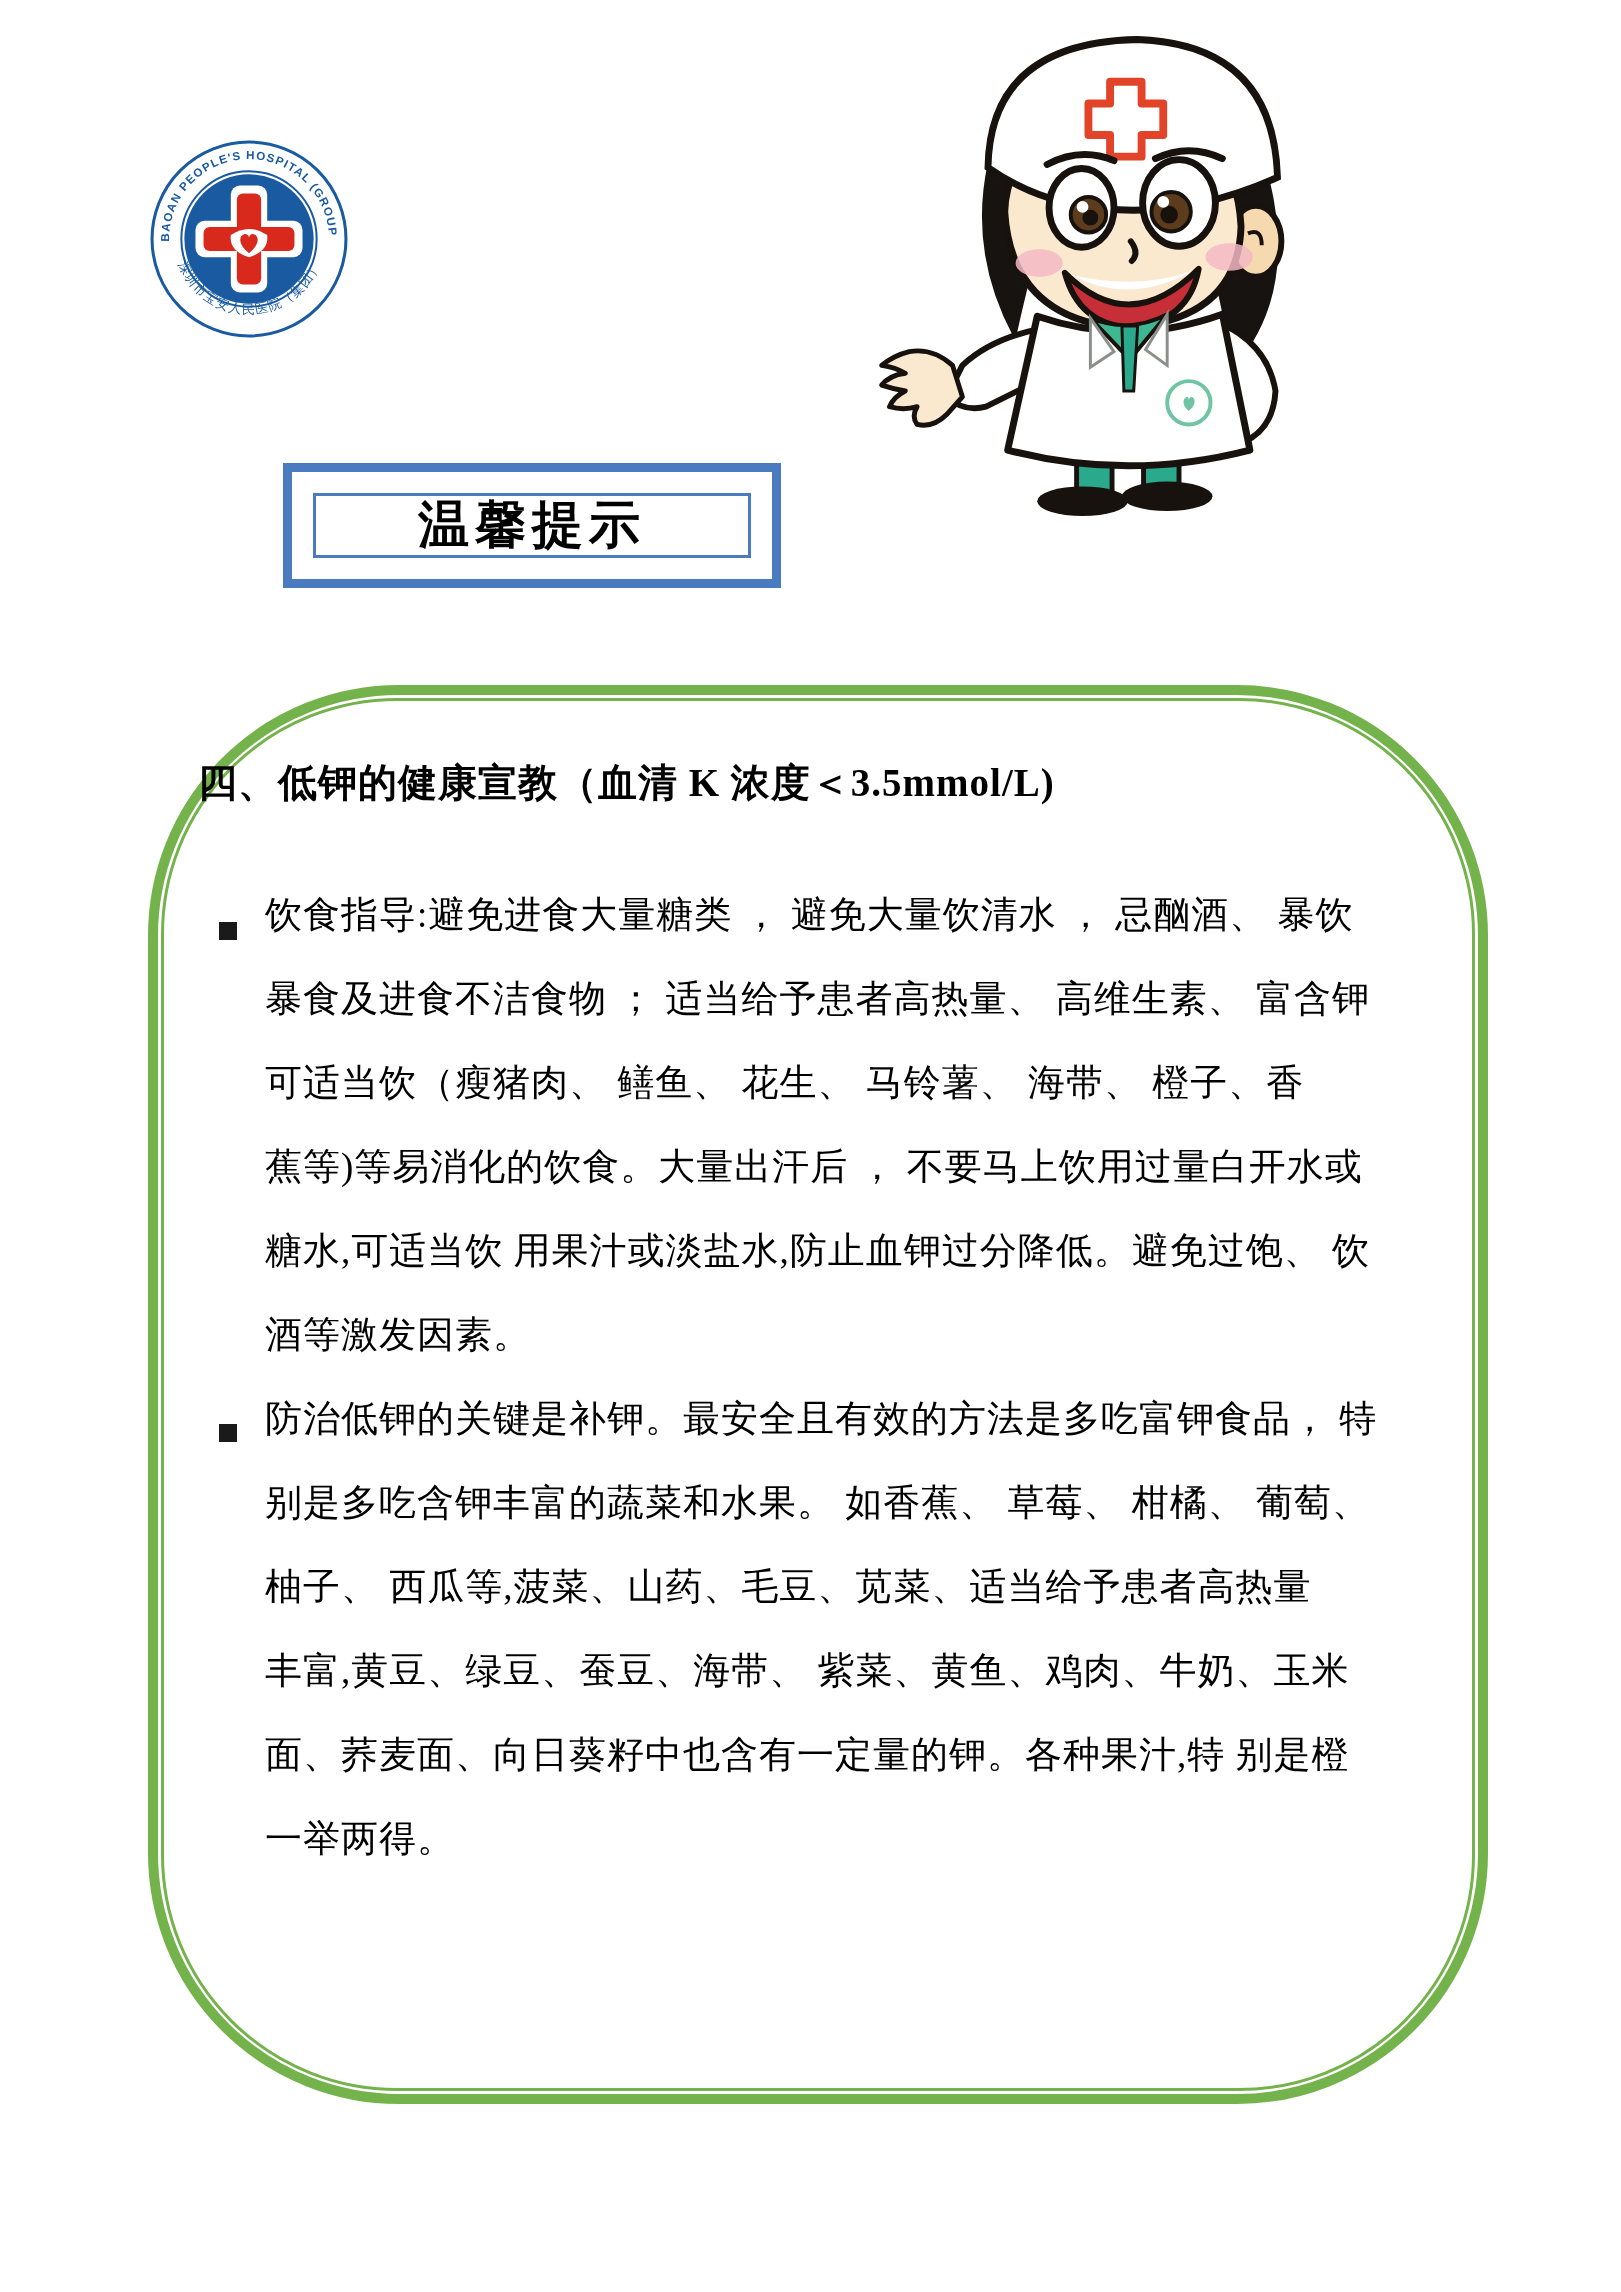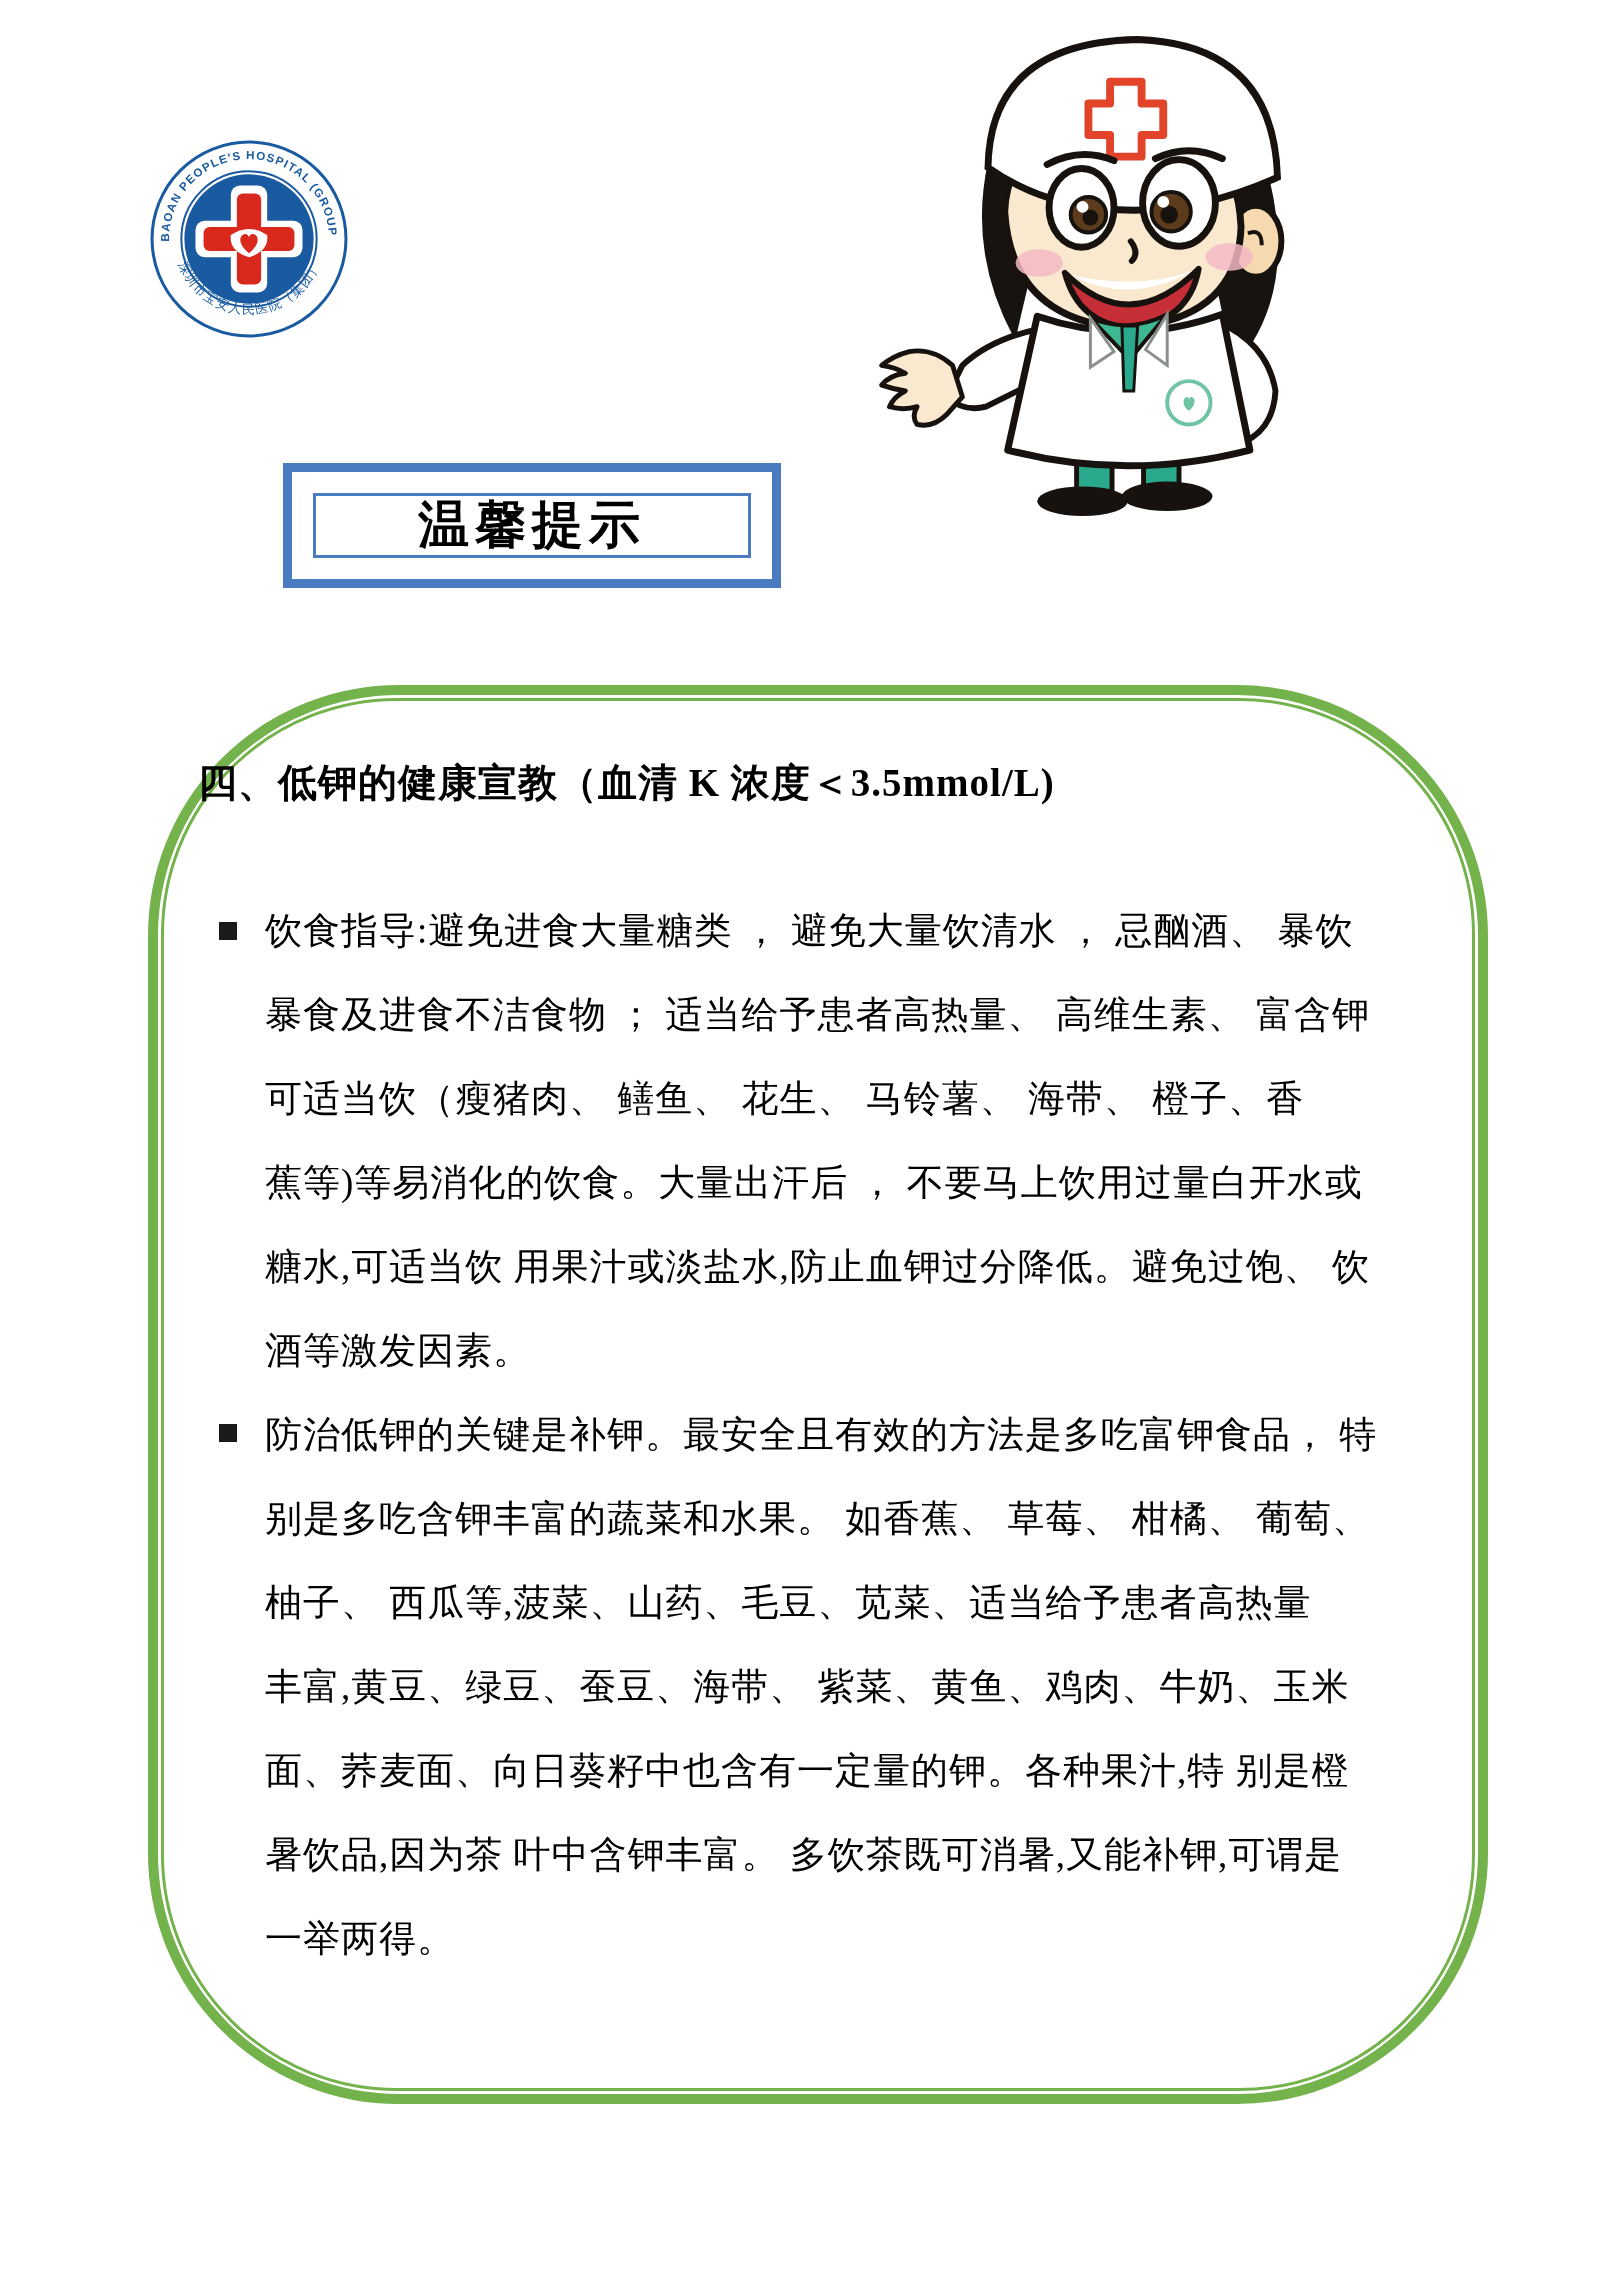--- a/index.html
+++ b/index.html
@@ -46,21 +46,21 @@
     pointer-events:none;
   }
   .panel-heading{
     position:absolute;left:40px;top:61px;
     font-size:39px;font-weight:bold;
     white-space:nowrap;
     letter-spacing:1px;
     text-align:right;
   }
   .lines{
-    position:absolute;left:107px;top:194px;width:1197px;
+    position:absolute;left:107px;top:178px;width:1197px;
   }
   .tline{
     height:84px;line-height:84px;
     font-size:37px;
     white-space:nowrap;
     letter-spacing:1px;
   }
   .bullet-sq{
     position:absolute;left:61px;width:17.7px;height:17.7px;background:#1a1a1a;
   }
@@ -169,19 +169,18 @@
       <div class="tline">暴食及进食不洁食物 ； 适当给予患者高热量、 高维生素、 富含钾</div>
       <div class="tline">可适当饮（瘦猪肉、 鳝鱼、 花生、 马铃薯、 海带、 橙子、香</div>
       <div class="tline">蕉等)等易消化的饮食。大量出汗后 ， 不要马上饮用过量白开水或</div>
       <div class="tline">糖水,可适当饮 用果汁或淡盐水,防止血钾过分降低。避免过饱、 饮</div>
       <div class="tline">酒等激发因素。</div>
       <div class="tline">防治低钾的关键是补钾。最安全且有效的方法是多吃富钾食品， 特</div>
       <div class="tline">别是多吃含钾丰富的蔬菜和水果。 如香蕉、 草莓、 柑橘、 葡萄、</div>
       <div class="tline">柚子、 西瓜等,菠菜、山药、毛豆、苋菜、适当给予患者高热量</div>
       <div class="tline">丰富,黄豆、绿豆、蚕豆、海带、 紫菜、黄鱼、鸡肉、牛奶、玉米</div>
       <div class="tline">面、荞麦面、向日葵籽中也含有一定量的钾。各种果汁,特 别是橙</div>
-      <div class="tline">暑饮品,因为茶 叶中含钾丰富。 多饮茶既可消暑,又能补钾,可谓是</div>
       <div class="tline">一举两得。</div>
     </div>
   </div>
 
 </div>
 
 
 </body></html>

